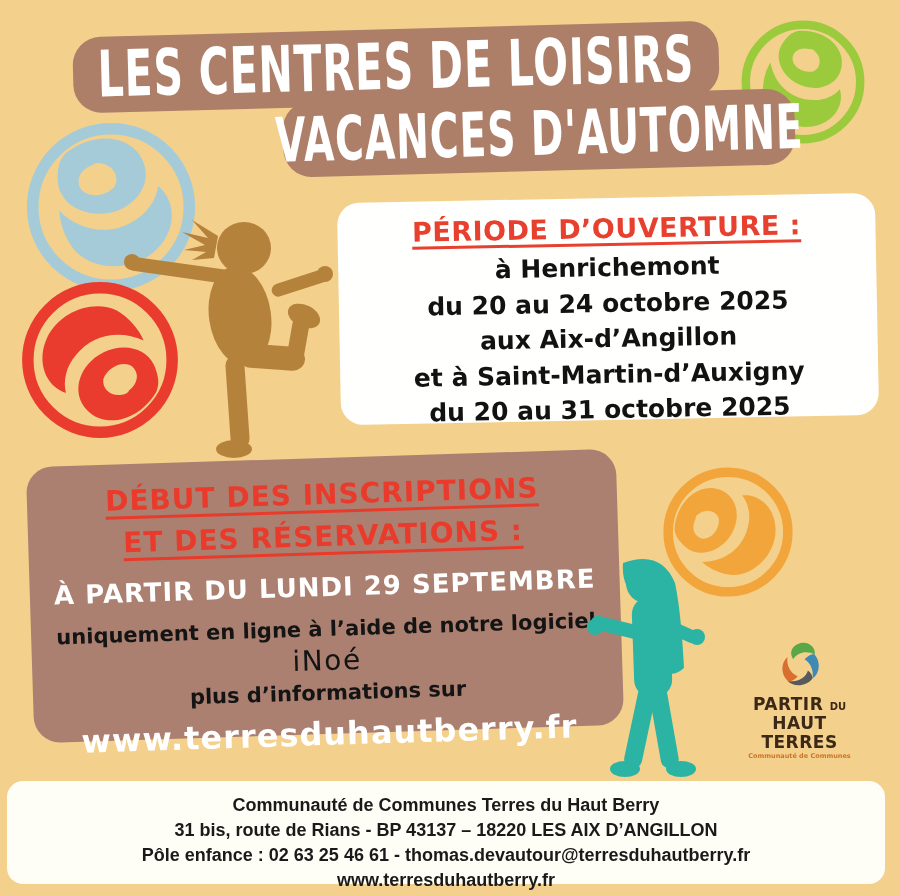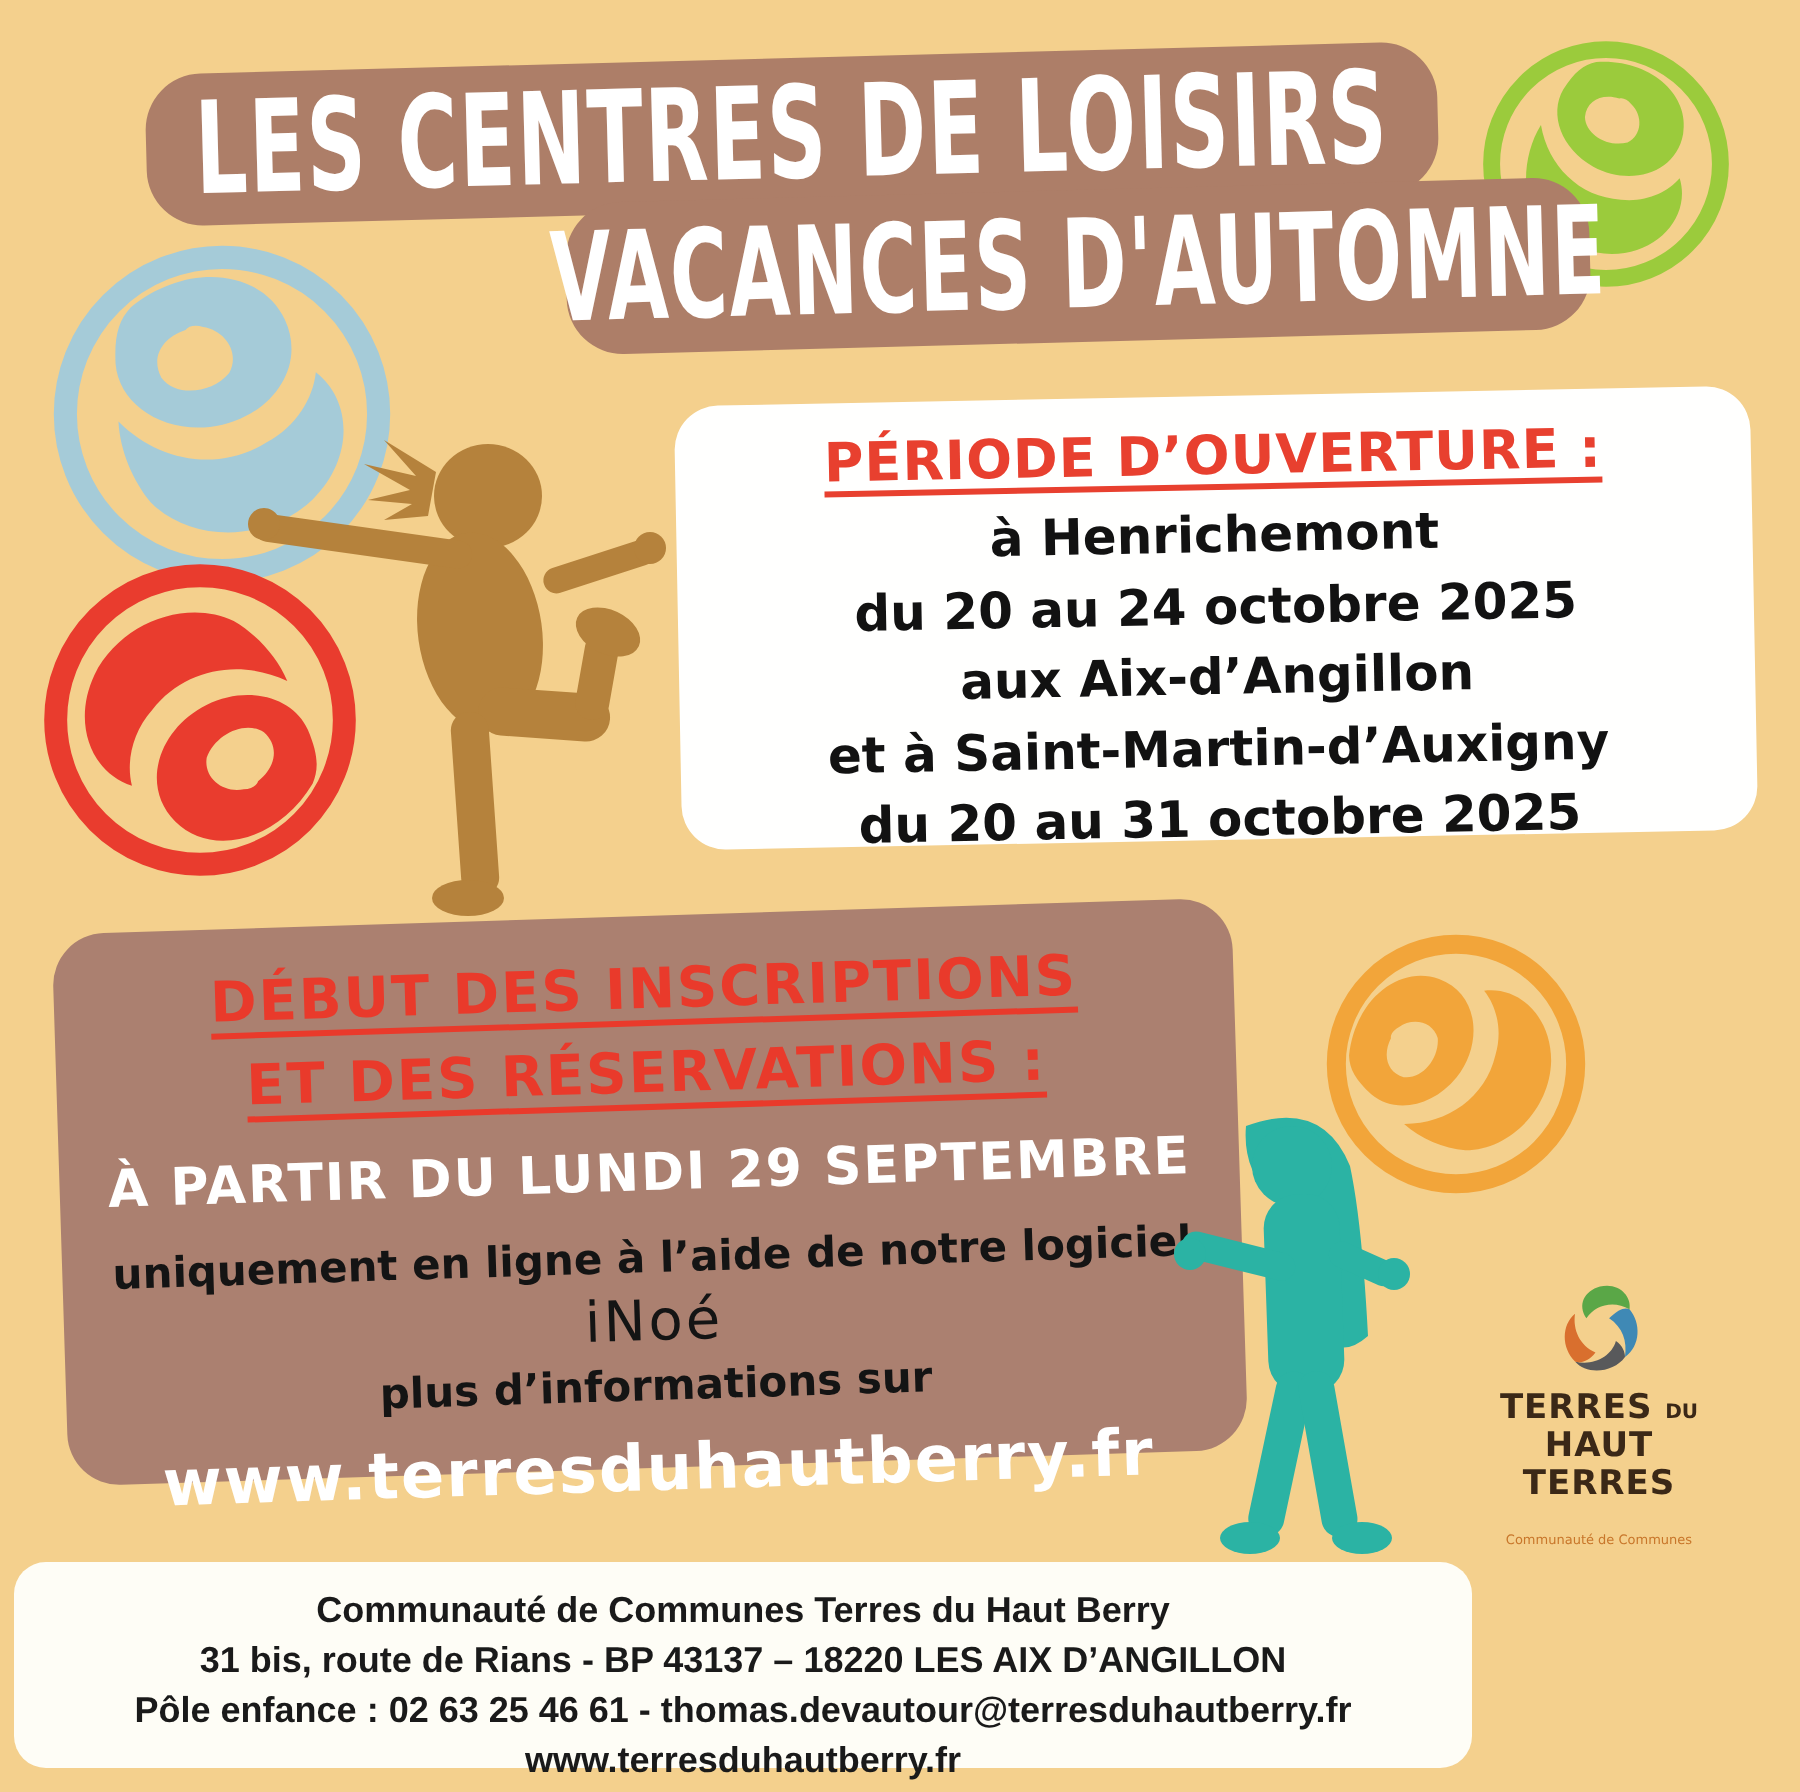--- a/index.html
+++ b/index.html
@@ -62,25 +62,25 @@
   .reg-site{color:#fff;font-weight:bold;font-size:32px;letter-spacing:1px;margin-top:8px;}
 
   
   #dancer{left:122px;top:216px;z-index:2;}
   #teal-girl{left:583px;top:553px;z-index:4;}
 
   
   #brand{left:737px;top:641px;width:125px;text-align:center;z-index:2;}
   .brand-name{font-weight:bold;color:#3b2817;font-size:17px;line-height:1.12;letter-spacing:.5px;}
   .brand-name .small{font-size:10px;letter-spacing:0;}
-  .brand-sub{font-size:6.5px;font-weight:normal;margin-top:14px;}
+  .brand-sub{font-size:6.5px;font-weight:bold;margin-top:0;}
 
   
   #footer{
-    left:7px;top:781px;width:729px;height:103px;
+    left:7px;top:781px;width:878px;height:103px;
     background:#fefdf6;border-radius:16px;
     z-index:2;text-align:center;
     padding-top:12px;box-sizing:border-box;
     font-family:"Liberation Sans",sans-serif;
   }
   .footer-line{font-weight:bold;font-size:18px;line-height:25px;color:#1a1a1a;}
 </style>
 </head>
 <body>
 
@@ -183,21 +183,21 @@
   </svg>
 
   <div class="abs" id="brand">
     <svg width="46" height="50" viewBox="0 0 40 44">
       <path d="M20,2 C28,0 34,6 33,12 C26,8 18,10 14,16 C10,10 13,4 20,2 Z" fill="#5aa747"></path>
       <path d="M33,12 C38,18 38,28 31,33 C32,26 30,20 24,16 C28,12 31,11 33,12 Z" fill="#3f89b5"></path>
       <path d="M31,33 C26,40 14,41 9,35 C17,37 25,33 27,26 C30,28 31,31 31,33 Z" fill="#58595b"></path>
       <path d="M9,35 C3,29 3,19 9,14 C8,21 11,28 18,31 C15,35 11,36 9,35 Z" fill="#d96f2e"></path>
     </svg>
     <div class="brand-name">
-      <span>TERRES</span>
+      <span>PARTIR</span>
       <span class="small">DU</span>
       <br>
       <span>HAUT TERRES</span>
     </div>
     <div class="brand-sub" style="color: rgb(200, 118, 42);">Communauté de Communes</div>
   </div>
 
   <div class="abs" id="footer">
     <div class="footer-line">Communauté de Communes Terres du Haut Berry</div>
     <div class="footer-line">31 bis, route de Rians - BP 43137 – 18220 LES AIX D’ANGILLON</div>

